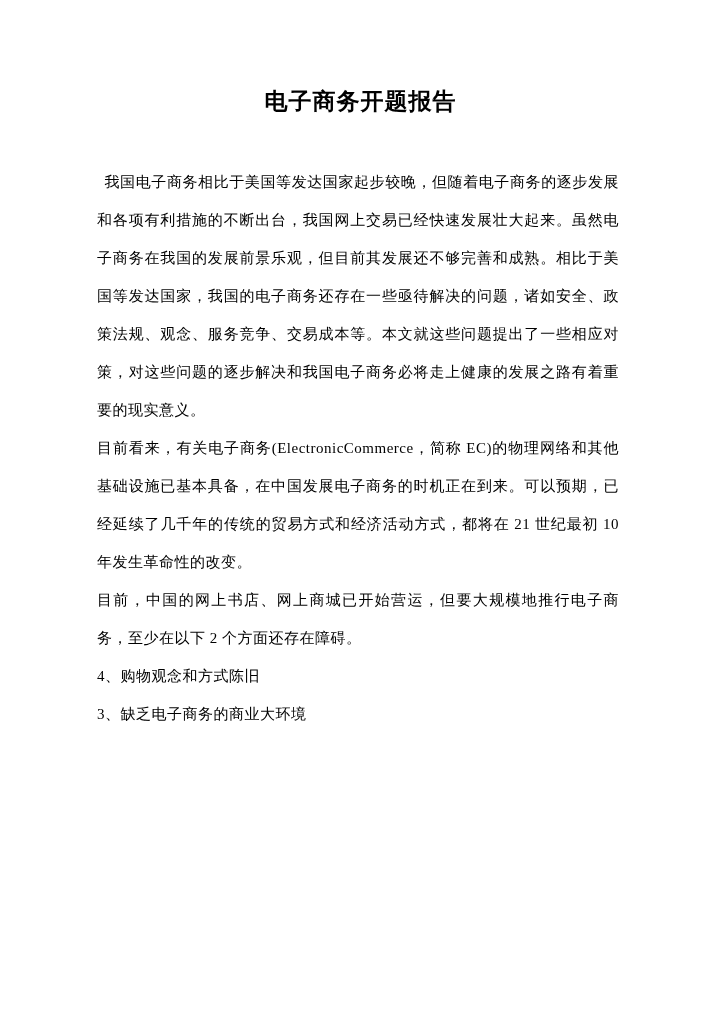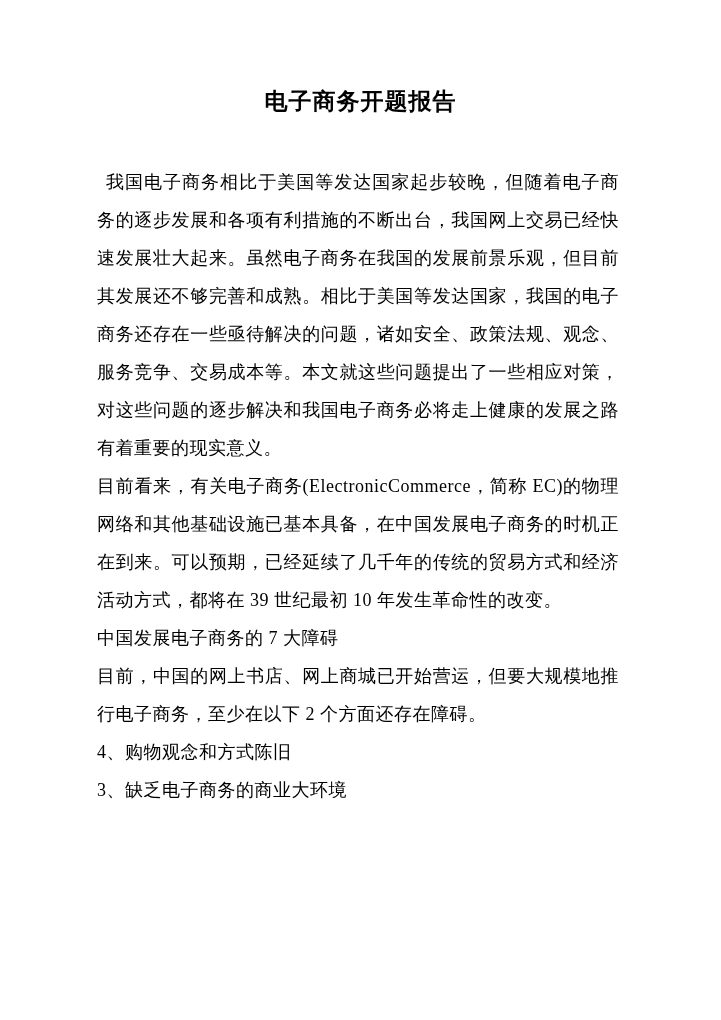--- a/index.html
+++ b/index.html
@@ -26,40 +26,39 @@
     font-size: 23px;
     font-weight: bold;
     letter-spacing: 1px;
     line-height: 30px;
   }
   .doc-body {
     position: absolute;
     top: 163px;
     left: 97px;
     width: 522px;
-    font-size: 18px;
+    font-size: 15px;
     line-height: 38px;
     text-align: justify;
     letter-spacing: 0.5px;
   }
   .doc-body p {
     margin: 0;
     padding: 0;
   }
   .doc-body p.first-indent {
     text-indent: 0.5em;
   }
 </style>
 </head>
 <body>
 
 <div class="page">
   <h1 class="doc-title">电子商务开题报告</h1>
 
   <div class="doc-body">
     <p class="first-indent">我国电子商务相比于美国等发达国家起步较晚，但随着电子商务的逐步发展和各项有利措施的不断出台，我国网上交易已经快速发展壮大起来。虽然电子商务在我国的发展前景乐观，但目前其发展还不够完善和成熟。相比于美国等发达国家，我国的电子商务还存在一些亟待解决的问题，诸如安全、政策法规、观念、服务竞争、交易成本等。本文就这些问题提出了一些相应对策，对这些问题的逐步解决和我国电子商务必将走上健康的发展之路有着重要的现实意义。</p>
-    <p>目前看来，有关电子商务(ElectronicCommerce，简称 EC)的物理网络和其他基础设施已基本具备，在中国发展电子商务的时机正在到来。可以预期，已经延续了几千年的传统的贸易方式和经济活动方式，都将在 39 世纪最初 10 年发生革命性的改变。</p>
-    <p>中国发展电子商务的 7 大障碍</p>
+    <p>目前看来，有关电子商务(ElectronicCommerce，简称 EC)的物理网络和其他基础设施已基本具备，在中国发展电子商务的时机正在到来。可以预期，已经延续了几千年的传统的贸易方式和经济活动方式，都将在 21 世纪最初 10 年发生革命性的改变。</p>
     <p>目前，中国的网上书店、网上商城已开始营运，但要大规模地推行电子商务，至少在以下 2 个方面还存在障碍。</p>
     <p>4、购物观念和方式陈旧</p>
     <p>3、缺乏电子商务的商业大环境</p>
   </div>
 </div>
 
 </body></html>

